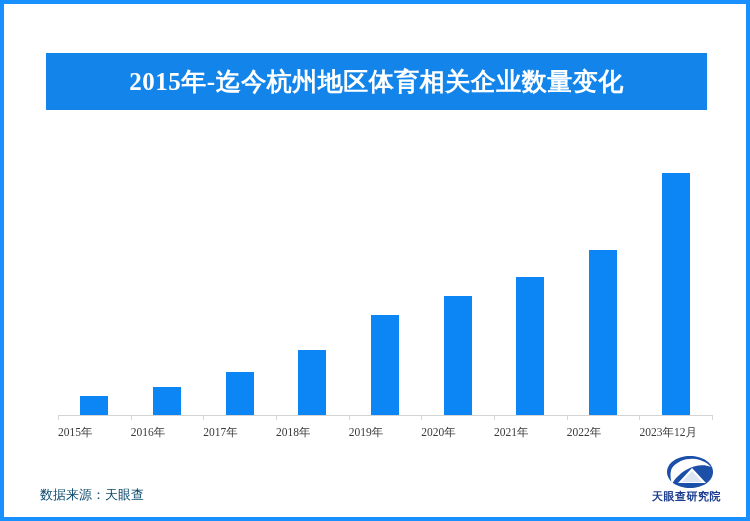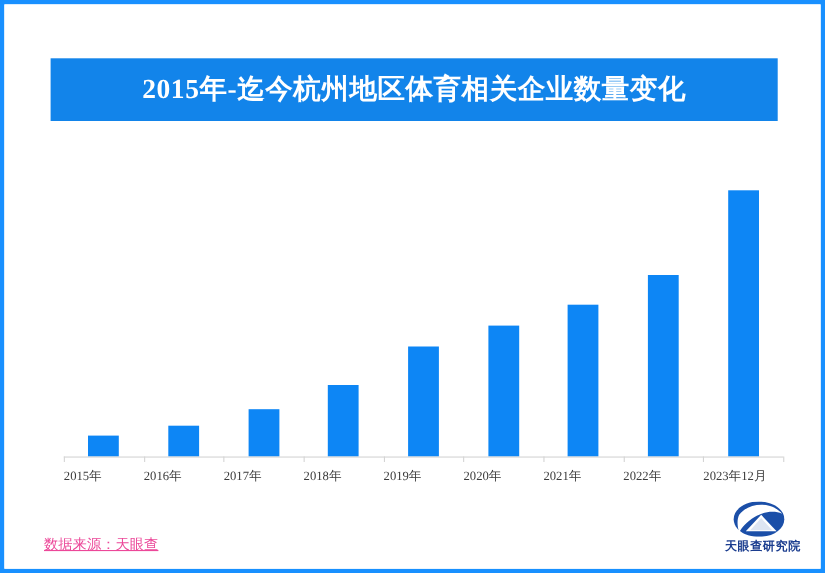--- a/index.html
+++ b/index.html
@@ -122,44 +122,43 @@
     font-family: "Liberation Serif", "DejaVu Serif", serif;
     white-space: nowrap;
   }
 
   
   #source-note {
     position: absolute;
     left: 36px;
     top: 482px;
     font-size: 13px;
-    color: #ec4899;
-    white-space: nowrap;
-    text-decoration: underline;
+    color: #0c4a6e;
+    white-space: nowrap;
   }
   #logo {
     position: absolute;
     left: 648px;
     top: 452px;
     width: 76px;
     height: 52px;
   }
   #logo-mark {
     position: absolute;
     left: 14px;
     top: 0px;
     width: 48px;
     height: 32px;
   }
   #logo-text {
     position: absolute;
     left: 0;
     top: 33px;
     width: 76px;
-    text-align: right;
+    text-align: left;
     font-size: 11px;
     color: #1b3d8f;
     font-weight: bold;
     letter-spacing: 0.5px;
     white-space: nowrap;
   }
 </style>
 </head>
 <body>
 

